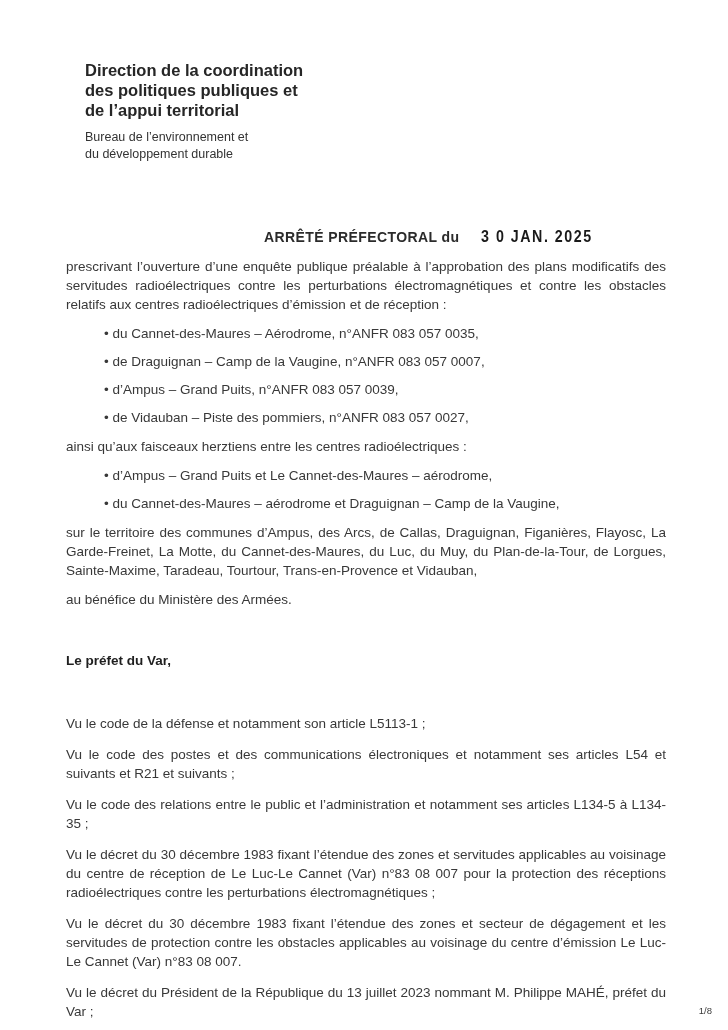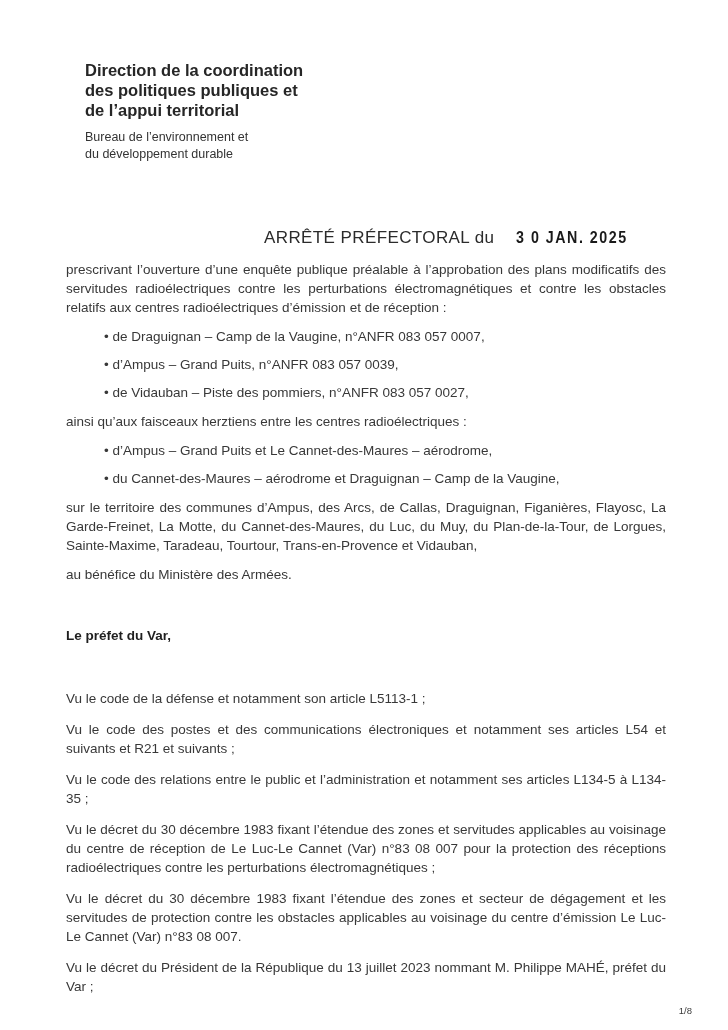--- a/index.html
+++ b/index.html
@@ -53,22 +53,22 @@
     color:#333;
   }
   
   .title-row{
     display:flex;
     align-items:baseline;
     margin:66px 62px 12px 66px;
     padding-left:198px;
   }
   .decree-title{
-    font-size:17px;
-    font-weight:400;
+    font-size:14px;
+    font-weight:700;
     letter-spacing:.4px;
     color:#2b2b2b;
     white-space:nowrap;
   }
   .date-stamp{
     margin-left:22px;
     font-weight:bold;
     font-size:15px;
     letter-spacing:1.6px;
     color:#1a1a1a;
@@ -102,21 +102,21 @@
   .prefet-salutation{
     font-weight:bold;
     color:#1f1f1f;
     margin:42px 0 44px 0 !important;
     text-align:center;
   }
   .vu{margin-bottom:12px !important;}
   
   .page-footer{
     position:absolute;
-    right:36px;
+    right:16px;
     bottom:14px;
     font-size:9.5px;
     color:#3c3c3c;
     margin-top:28px;
   }
 </style>
 </head>
 <body>
 
 <div class="page">
@@ -139,20 +139,21 @@
   <div class="title-row">
     <span class="decree-title">ARRÊTÉ PRÉFECTORAL du</span>
     <span class="date-stamp">3 0 JAN. 2025</span>
   </div>
 
   <main class="doc-body">
 
     <p>prescrivant l’ouverture d’une enquête publique préalable à l’approbation des plans modificatifs des servitudes radioélectriques contre les perturbations électromagnétiques et contre les obstacles relatifs aux centres radioélectriques d’émission et de réception :</p>
 
     <ul class="dash-list">
+      <li>du Cannet-des-Maures – Aérodrome, n°ANFR 083 057 0035,</li>
       <li>de Draguignan – Camp de la Vaugine, n°ANFR 083 057 0007,</li>
       <li>d’Ampus – Grand Puits, n°ANFR 083 057 0039,</li>
       <li>de Vidauban – Piste des pommiers, n°ANFR 083 057 0027,</li>
     </ul>
 
     <p>ainsi qu’aux faisceaux herztiens entre les centres radioélectriques :</p>
 
     <ul class="dash-list">
       <li>d’Ampus – Grand Puits et Le Cannet-des-Maures – aérodrome,</li>
       <li>du Cannet-des-Maures – aérodrome et Draguignan – Camp de la Vaugine,</li>

